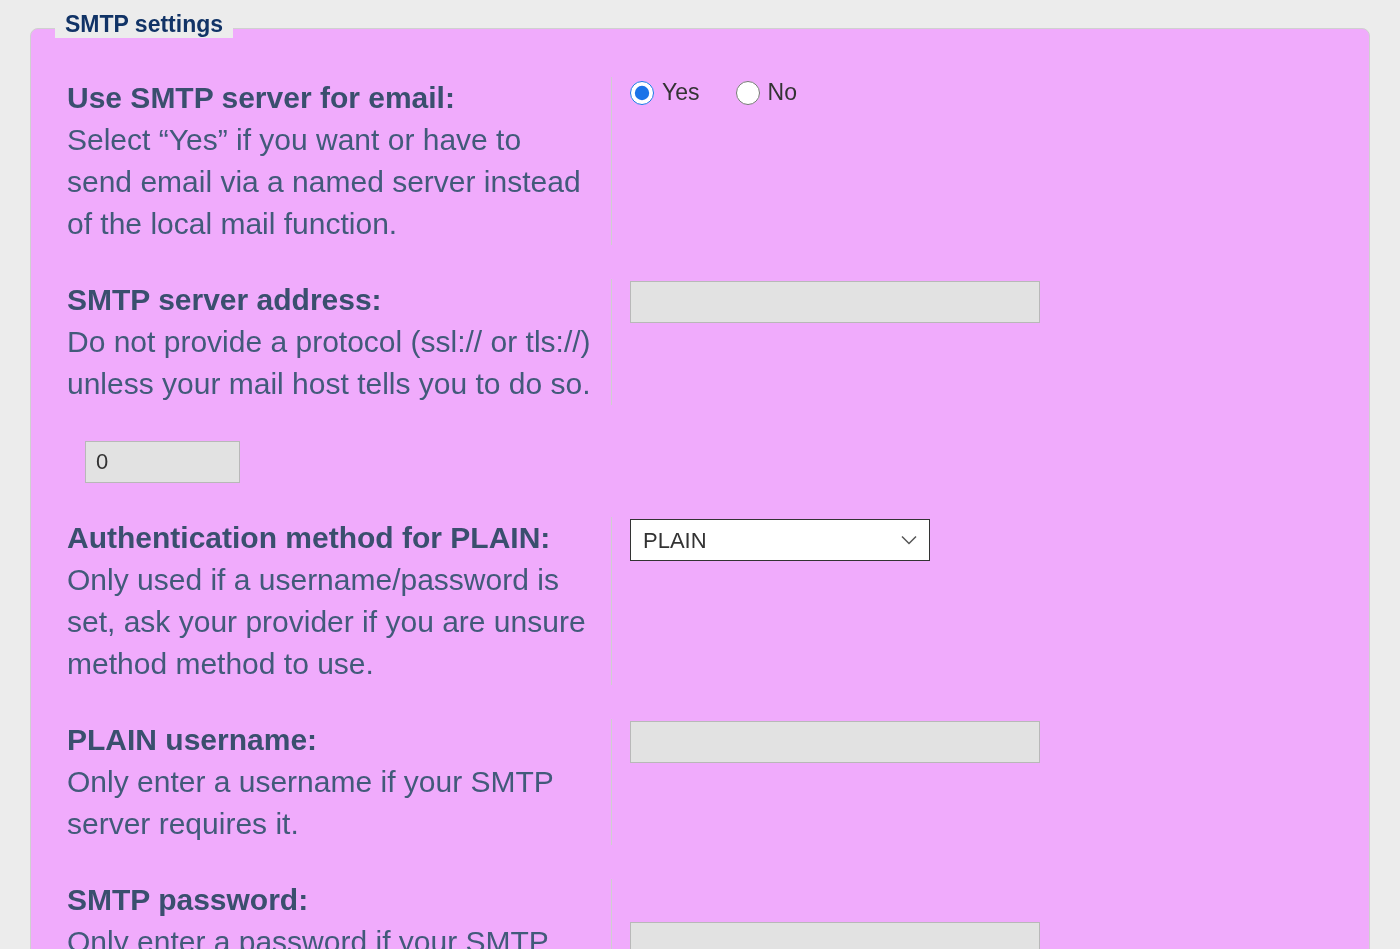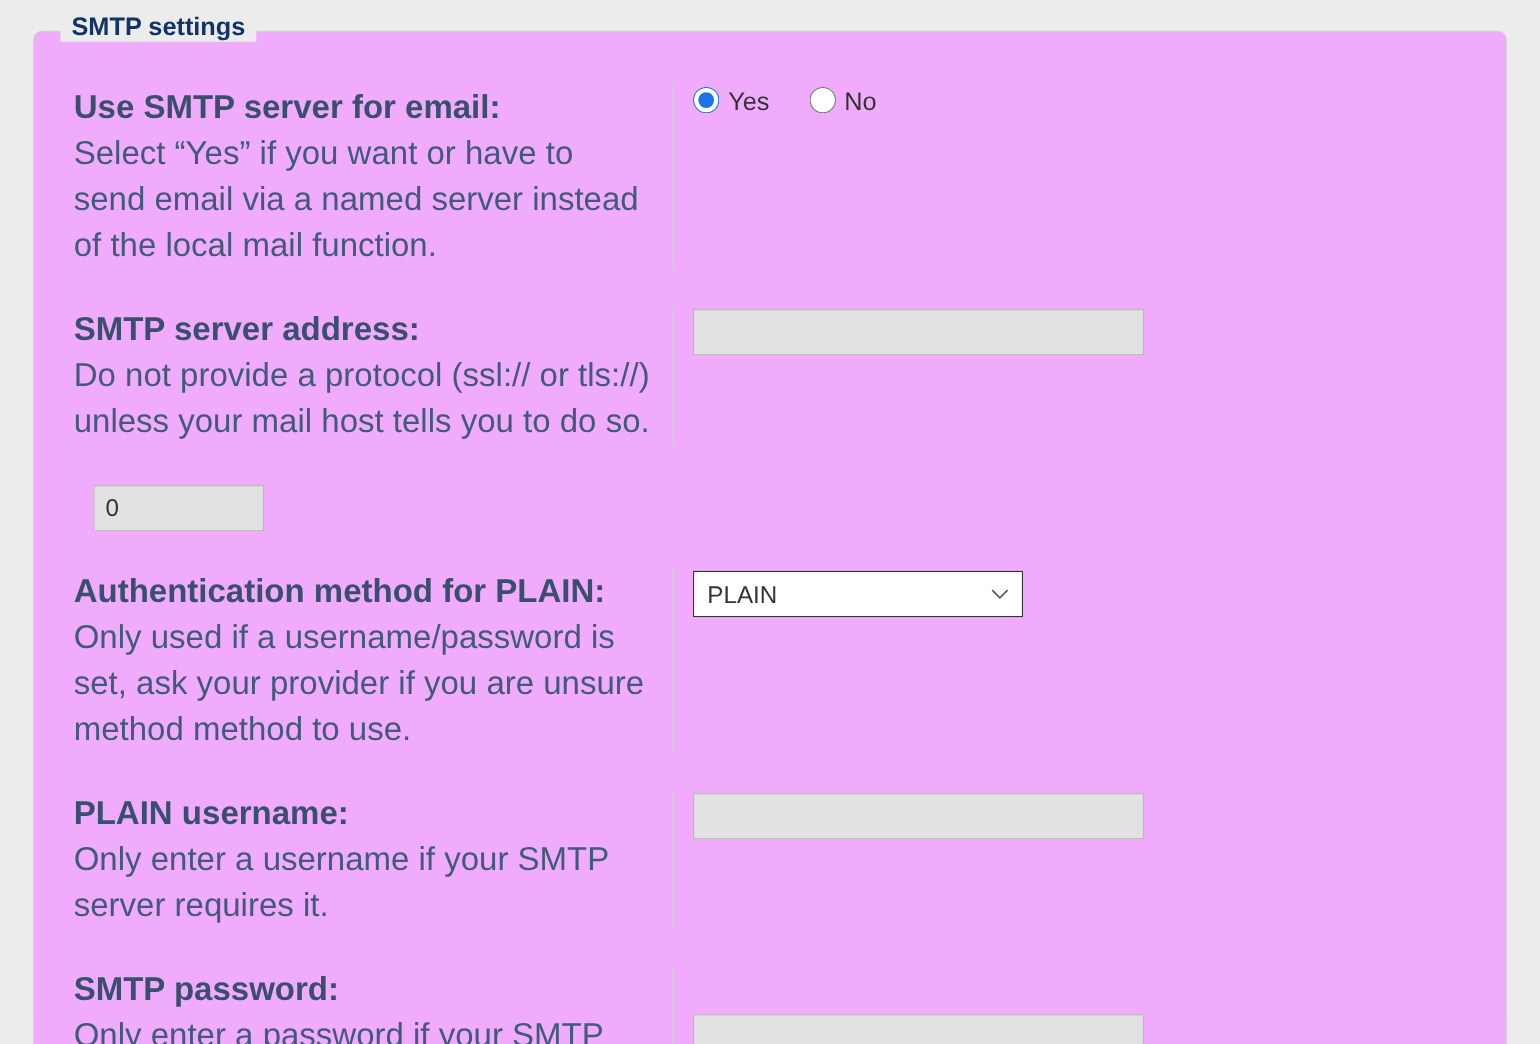--- a/index.html
+++ b/index.html
@@ -60,21 +60,21 @@
     }
     .radio-group {
       display: flex;
       align-items: center;
       gap: 36px;
       font-size: 23px;
       color: #333;
     }
     .radio-label {
       display: inline-flex;
-      align-items: flex-start;
+      align-items: center;
       gap: 8px;
       cursor: pointer;
     }
     input[type="radio"] {
       width: 24px;
       height: 24px;
       accent-color: #1a73e8;
       cursor: pointer;
     }
     input[type="text"], input[type="password"] {

